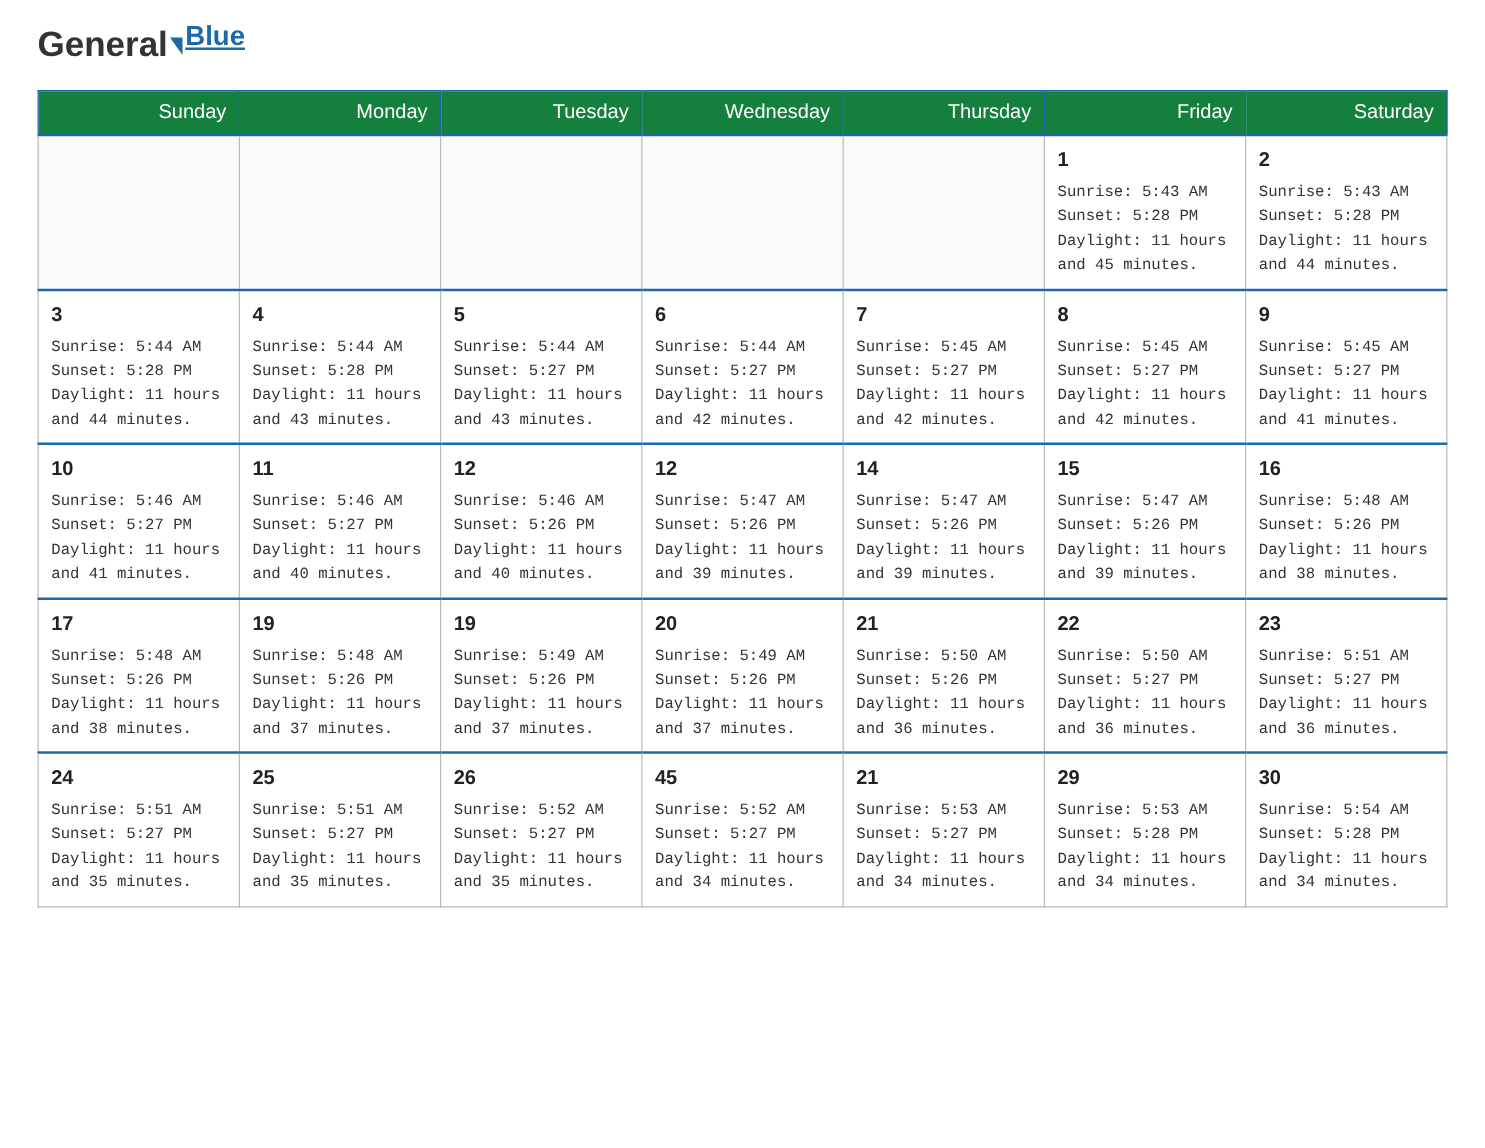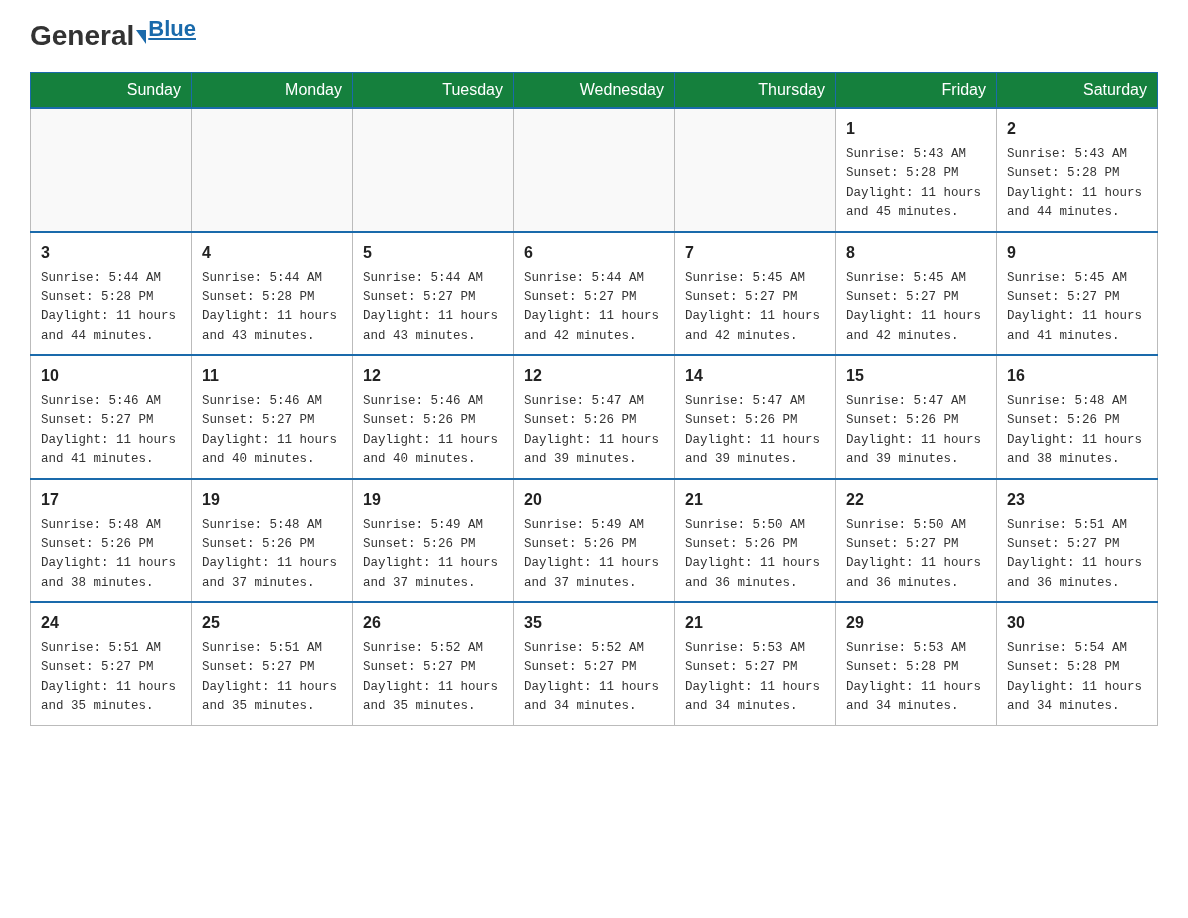--- a/index.html
+++ b/index.html
@@ -323,21 +323,21 @@
 and 35 minutes.</div>
         </td>
         <td>
           <span class="day-number">26</span>
           <div class="day-info" style="white-space: pre-line;">Sunrise: 5:52 AM
 Sunset: 5:27 PM
 Daylight: 11 hours
 and 35 minutes.</div>
         </td>
         <td>
-          <span class="day-number">35</span>
+          <span class="day-number">45</span>
           <div class="day-info" style="white-space: pre-line;">Sunrise: 5:52 AM
 Sunset: 5:27 PM
 Daylight: 11 hours
 and 34 minutes.</div>
         </td>
         <td>
           <span class="day-number">21</span>
           <div class="day-info" style="white-space: pre-line;">Sunrise: 5:53 AM
 Sunset: 5:27 PM
 Daylight: 11 hours

